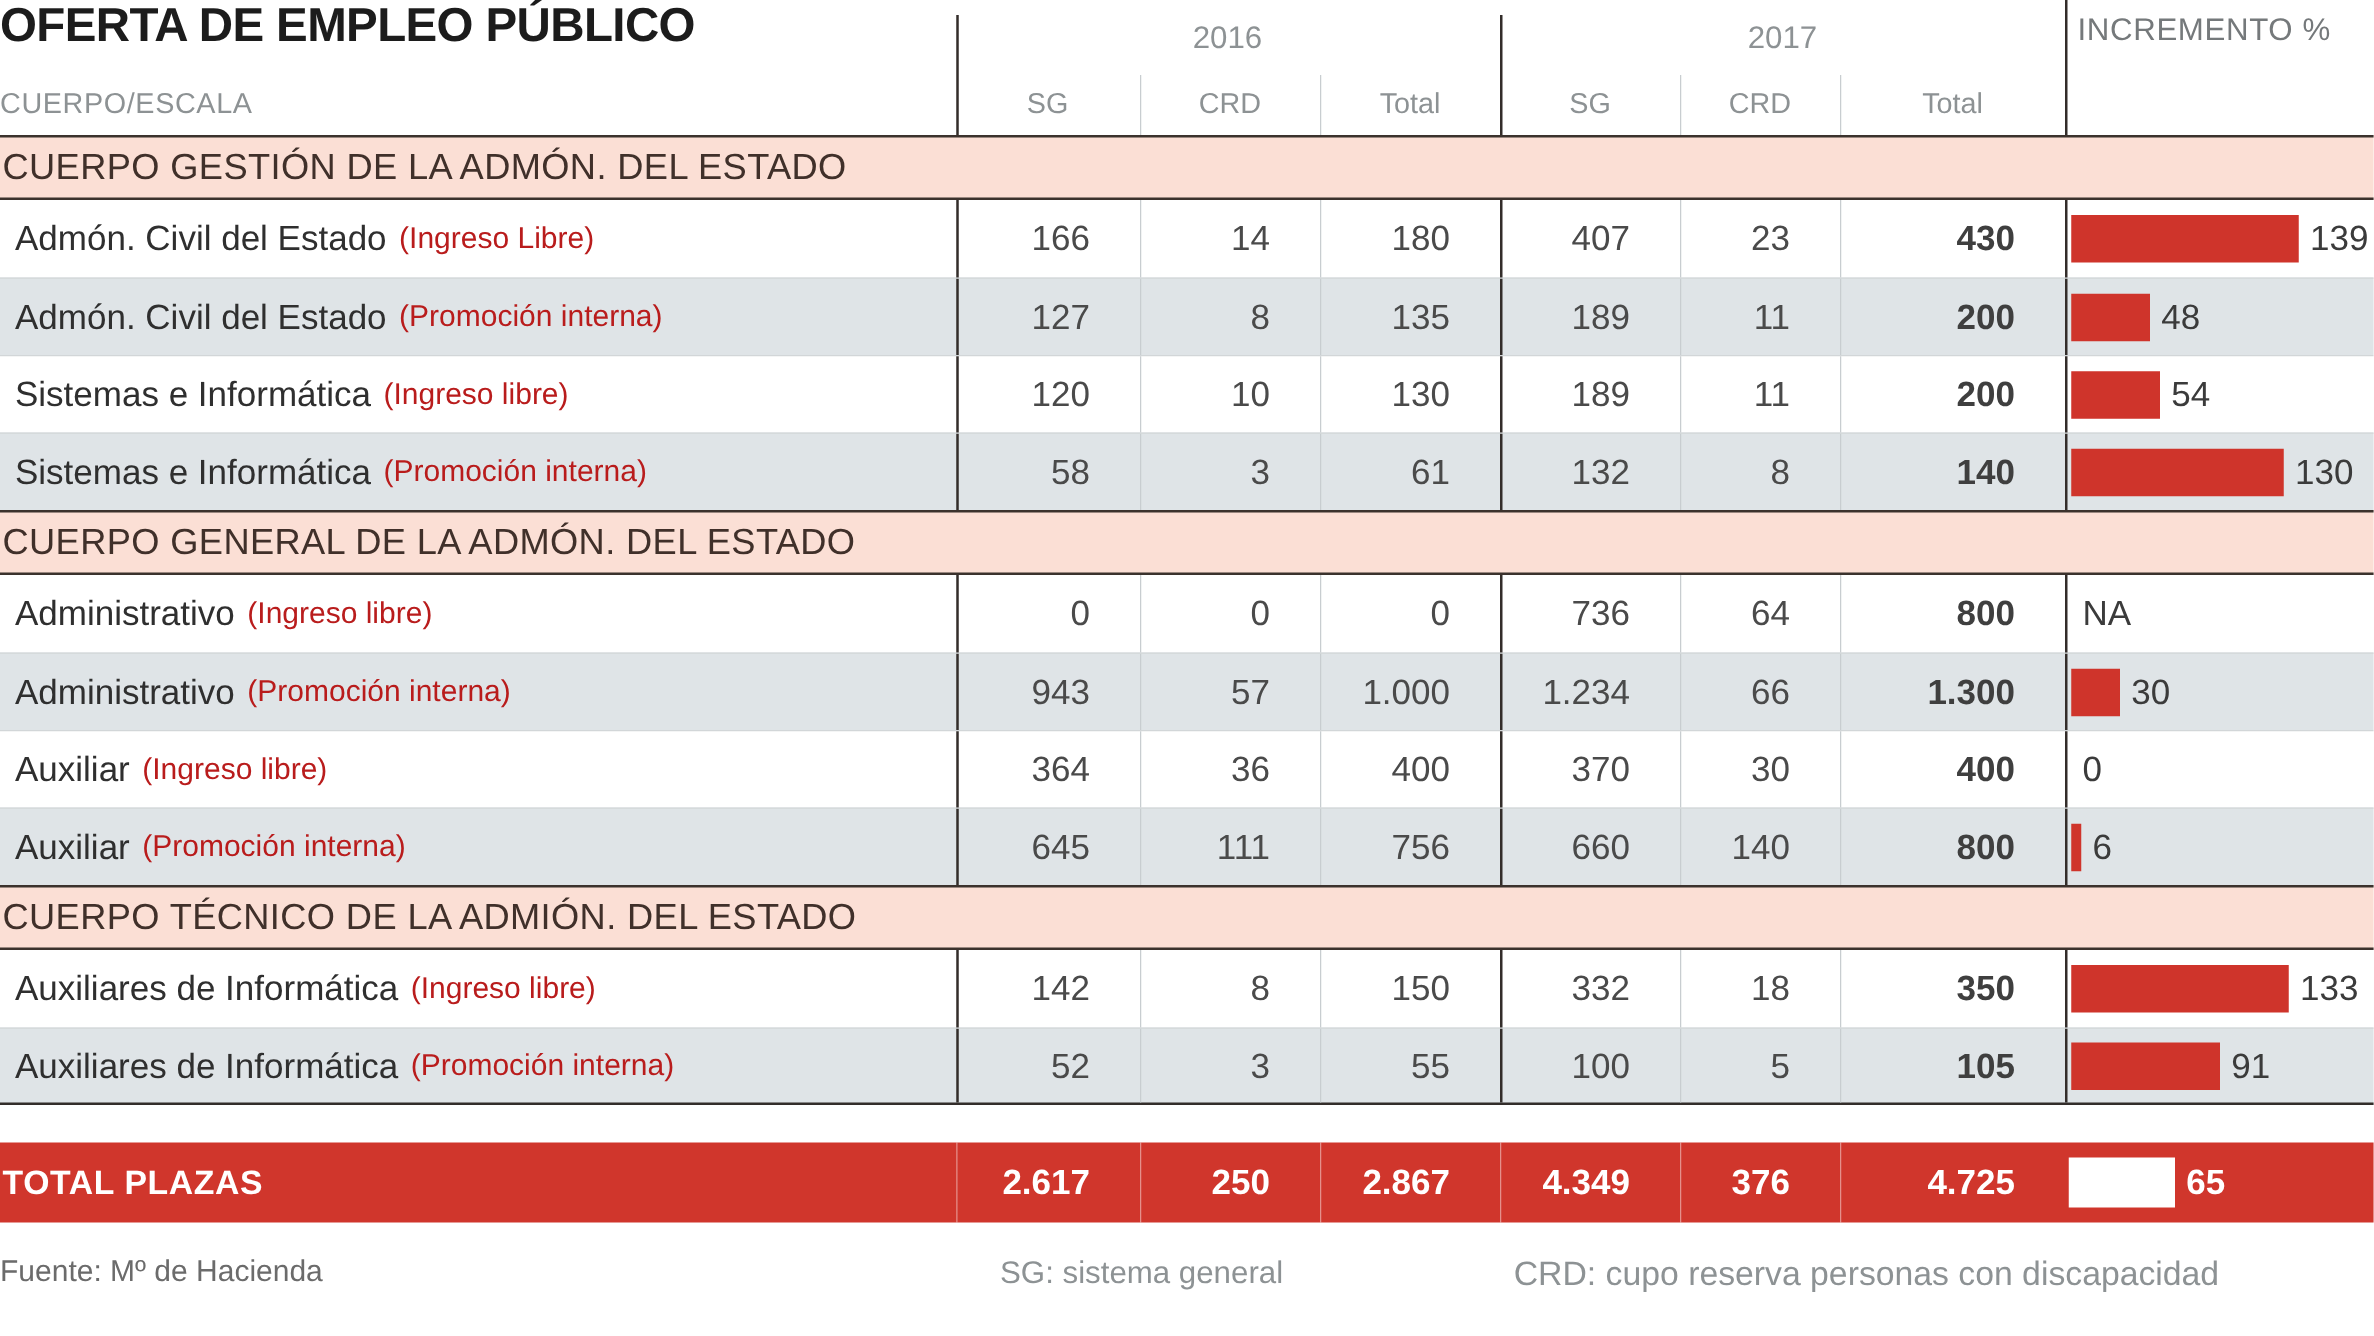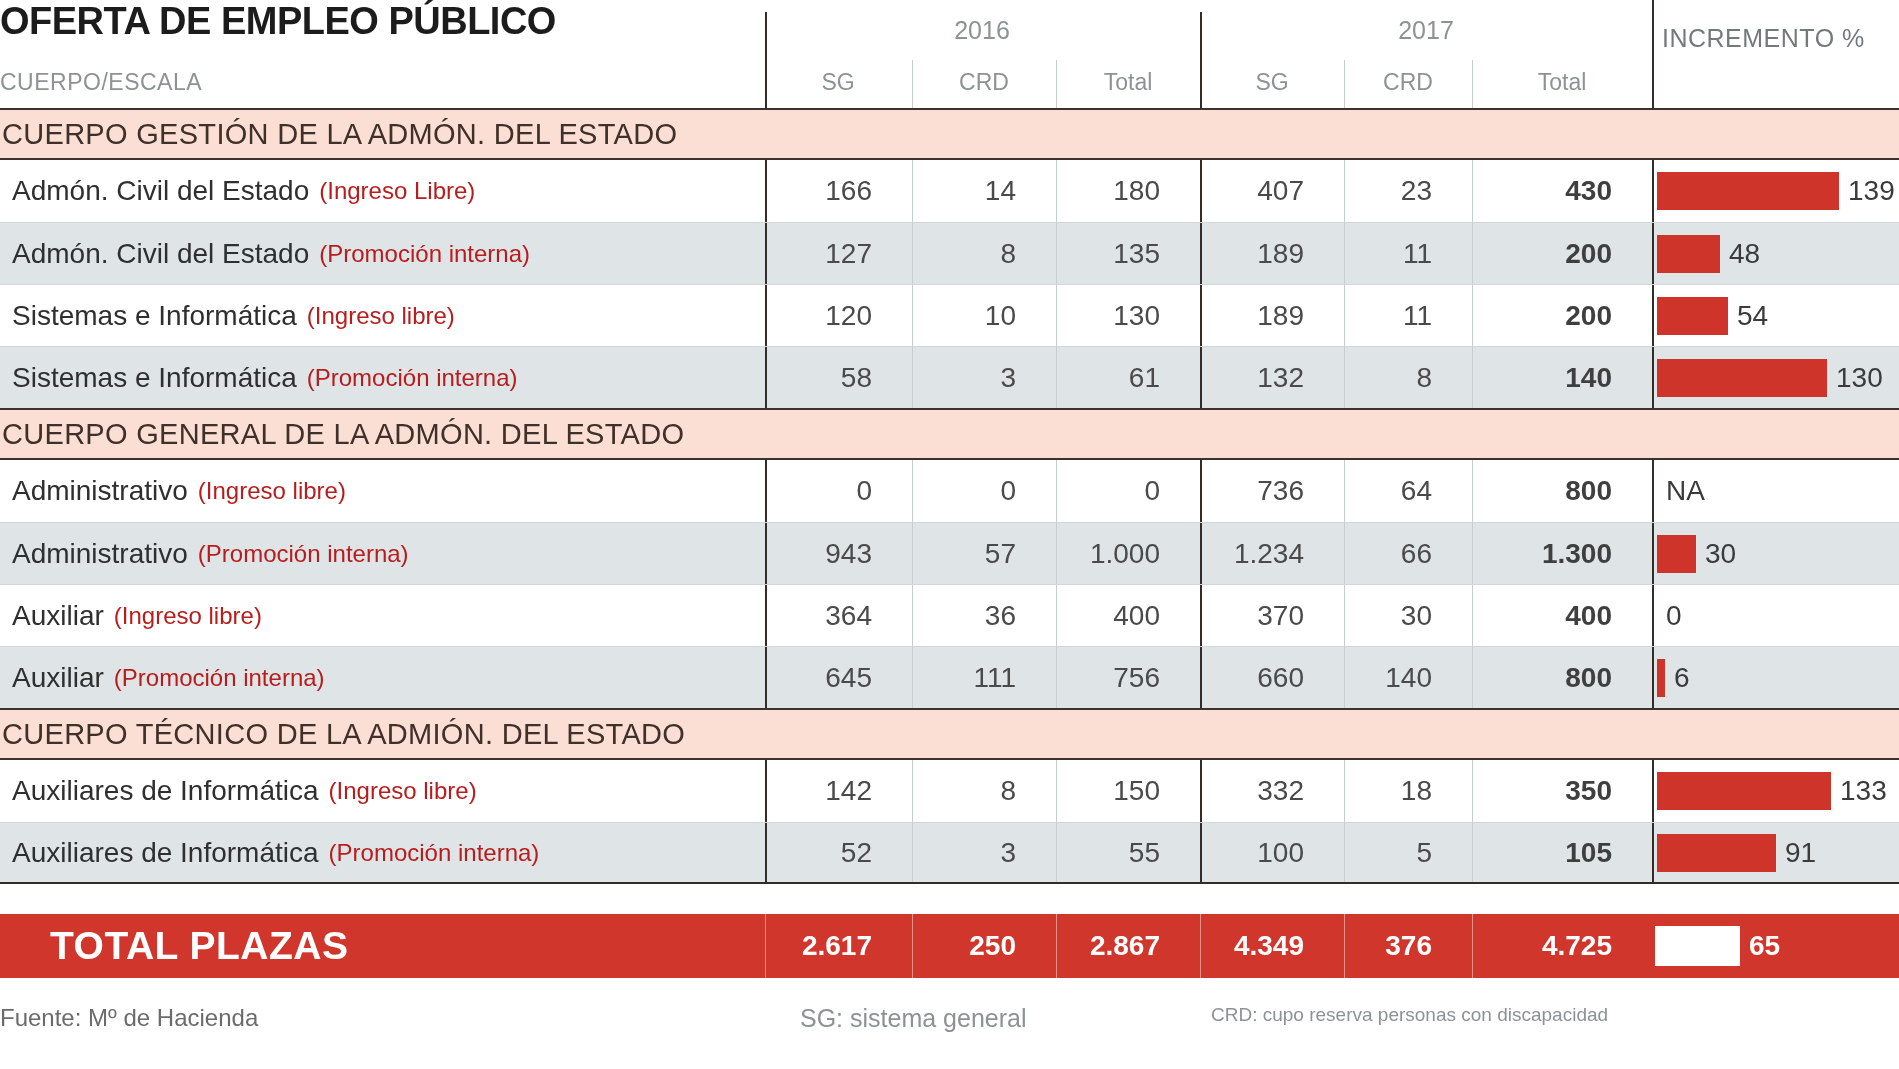--- a/index.html
+++ b/index.html
@@ -7,21 +7,21 @@
     font-family:"Liberation Sans", sans-serif; position:relative; }
 
   .cols { display:grid; grid-template-columns:765px 147px 144px 144px 144px 128px 180px 247px; }
 
   
   .header { position:relative; height:108px; }
   .title { position:absolute; top:0px; left:0; font-size:38px; font-weight:bold; color:#1c1c1c; letter-spacing:-0.5px; }
   .rowhead { position:absolute; bottom:12px; left:0; font-size:23px; color:#8d9294; letter-spacing:0.5px; }
   .yr  { position:absolute; top:16px; transform:translateX(-50%); font-size:25px; color:#8d9294; }
   .sub { position:absolute; bottom:12px; transform:translateX(-50%); font-size:23px; color:#8d9294; }
-  .inc-head { position:absolute; top:24px; left:1662px; font-size:25px; color:#75797b; letter-spacing:0.5px; white-space:nowrap; }
+  .inc-head { position:absolute; top:10px; left:1662px; font-size:25px; color:#75797b; letter-spacing:0.5px; white-space:nowrap; }
   .vline  { position:absolute; width:2px; background:#332d2a; }
   .vline-light { position:absolute; width:1px; background:#c8cdd0; }
 
   
   .band { height:52px; background:#fbdfd5; border-top:2px solid #3b322d; border-bottom:2px solid #3b322d;
     display:flex; align-items:center; font-size:29px; color:#40302a; padding-left:2px; letter-spacing:0.3px; }
 
   
   .row { height:62px; font-size:28px; color:#4a4a4a; }
   .rows .row + .row { border-top:1px solid #d2d6d8; }
@@ -38,31 +38,31 @@
   .inc { padding-left:3px; }
   .bar { height:38px; background:#cf342b; flex:none; }
   .inc-label { margin-left:9px; color:#3b3b3b; }
 
   .gap { height:30px; }
 
   
   .total { height:64px; background:#d0362c; color:#ffffff; font-weight:bold; font-size:28px; }
   .total > div { height:100%; display:flex; align-items:center; }
   .total > div:nth-child(n+2):nth-child(-n+7) { border-left:1px solid rgba(255,255,255,0.45); }
-  .total .label { padding-left:2px; font-size:39px; letter-spacing:0.5px;margin-left:48px; }
+  .total .label { padding-left:2px; font-size:27px; letter-spacing:0.5px; }
   .total .num { justify-content:flex-end; padding-right:40px; }
   .total .inc { padding-left:3px; }
   .total .bar { background:#ffffff; height:40px; }
   .total .inc-label { color:#ffffff; }
 
   
   .footer { position:relative; height:79px; }
   .src { position:absolute; left:0; top:26px; font-size:24px; color:#6b6b6b; }
   .note-sg { position:absolute; left:800px; top:26px; font-size:25px; color:#8d9294; }
-  .note-crd { position:absolute; left:1211px; top:26px; font-size:19px; color:#8d9294; white-space:nowrap; }
+  .note-crd { position:absolute; left:1211px; top:26px; font-size:27px; color:#8d9294; white-space:nowrap; }
 </style>
 </head>
 <body>
 
 <div class="header">
   <div class="title">OFERTA DE EMPLEO PÚBLICO</div>
   <div class="rowhead">CUERPO/ESCALA</div>
 
   <div class="yr" style="left:982px">2016</div>
   <div class="yr" style="left:1426px">2017</div>

